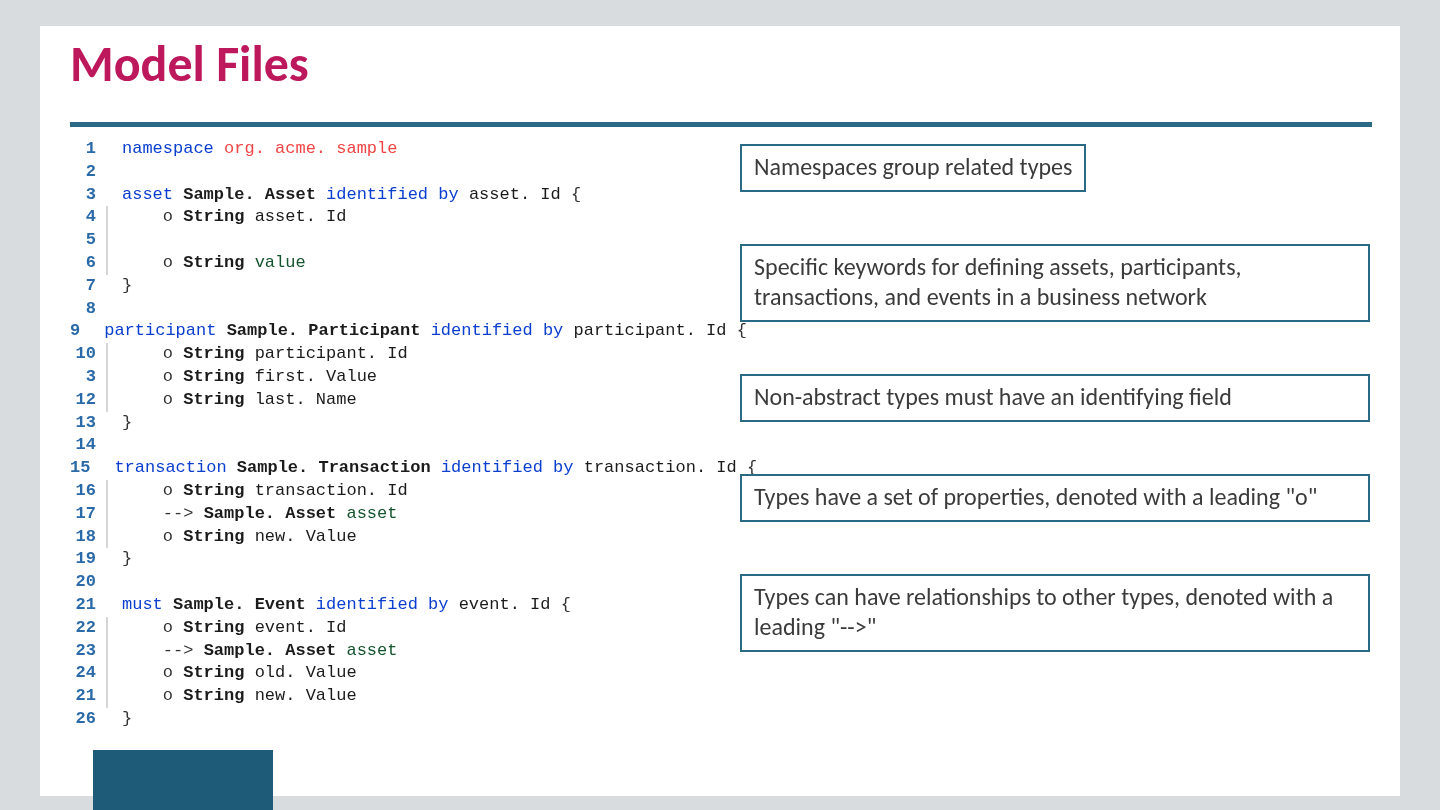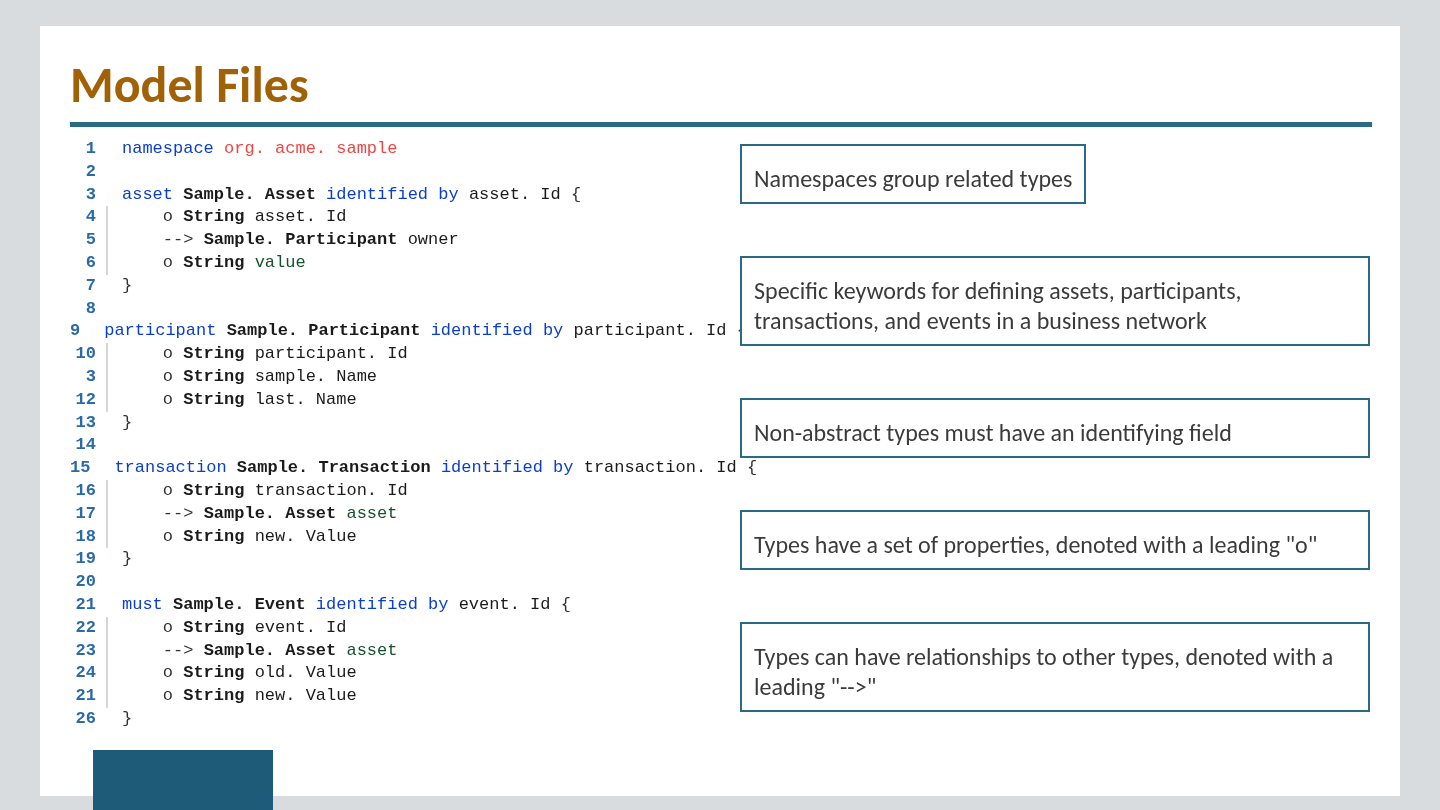--- a/index.html
+++ b/index.html
@@ -14,24 +14,24 @@
     background: #ffffff;
     position: absolute;
     left: 40px;
     top: 26px;
     width: 1360px;
     height: 770px;
   }
   .title {
     position: absolute;
     left: 30px;
-    top: 28px;
+    top: 7px;
     font-size: 50px;
     font-weight: 700;
-    color: #a16207;
+    color: #be185d;
   }
   .rule {
     position: absolute;
     left: 30px;
     top: 96px;
     width: 1302px;
     height: 5px;
     background: #2a6a86;
   }
   .code-area {
@@ -71,21 +71,21 @@
     position: absolute;
     left: 700px;
     top: 118px;
     width: 630px;
   }
   .callout {
     border: 2px solid #2a6a86;
     background: #ffffff;
     font-size: 24px;
     color: #3b3b3b;
-    padding: 18px 12px 8px 12px;
+    padding: 6px 12px 8px 12px;
     margin-bottom: 52px;
     line-height: 1.25;
   }
   .callout.narrow { display: inline-block; }
 
   .footer-block {
     position: absolute;
     left: 53px;
     top: 724px;
     width: 180px;
@@ -99,27 +99,27 @@
 <div class="slide">
 
   <div class="title">Model Files</div>
   <div class="rule"></div>
 
   <div class="code-area" id="code-area">
       <div class="code-row"><div class="gutter">1</div><div class="bar hidden"></div><div class="code-text"><span class="kw">namespace </span><span class="ns">org. acme. sample</span></div></div>
       <div class="code-row"><div class="gutter">2</div><div class="bar hidden"></div><div class="code-text">&nbsp;</div></div>
       <div class="code-row"><div class="gutter">3</div><div class="bar hidden"></div><div class="code-text"><span class="kw">asset </span><span class="typ">Sample. Asset </span><span class="kw">identified by </span><span class="ident">asset. Id </span><span class="pct">{</span></div></div>
       <div class="code-row"><div class="gutter">4</div><div class="bar"></div><div class="code-text"><span class="pct">    o </span><span class="typ">String </span><span class="ident">asset. Id</span></div></div>
-      <div class="code-row"><div class="gutter">5</div><div class="bar"></div><div class="code-text"><span class="pct">    --&gt; </span><span class="typ">Sample. Participant </span><span class="ident">owner</span></div></div>
+      <div class="code-row"><div class="gutter">5</div><div class="bar"></div></div>
       <div class="code-row"><div class="gutter">6</div><div class="bar"></div><div class="code-text"><span class="pct">    o </span><span class="typ">String </span><span class="fld">value</span></div></div>
       <div class="code-row"><div class="gutter">7</div><div class="bar hidden"></div><div class="code-text"><span class="pct">}</span></div></div>
       <div class="code-row"><div class="gutter">8</div><div class="bar hidden"></div><div class="code-text">&nbsp;</div></div>
       <div class="code-row"><div class="gutter">9</div><div class="bar hidden"></div><div class="code-text"><span class="kw">participant </span><span class="typ">Sample. Participant </span><span class="kw">identified by </span><span class="ident">participant. Id </span><span class="pct">{</span></div></div>
       <div class="code-row"><div class="gutter">10</div><div class="bar"></div><div class="code-text"><span class="pct">    o </span><span class="typ">String </span><span class="ident">participant. Id</span></div></div>
-      <div class="code-row"><div class="gutter">3</div><div class="bar"></div><div class="code-text"><span class="pct">    o </span><span class="typ">String </span><span class="ident">sample. Name</span></div></div>
+      <div class="code-row"><div class="gutter">3</div><div class="bar"></div><div class="code-text"><span class="pct">    o </span><span class="typ">String </span><span class="ident">first. Value</span></div></div>
       <div class="code-row"><div class="gutter">12</div><div class="bar"></div><div class="code-text"><span class="pct">    o </span><span class="typ">String </span><span class="ident">last. Name</span></div></div>
       <div class="code-row"><div class="gutter">13</div><div class="bar hidden"></div><div class="code-text"><span class="pct">}</span></div></div>
       <div class="code-row"><div class="gutter">14</div><div class="bar hidden"></div><div class="code-text">&nbsp;</div></div>
       <div class="code-row"><div class="gutter">15</div><div class="bar hidden"></div><div class="code-text"><span class="kw">transaction </span><span class="typ">Sample. Transaction </span><span class="kw">identified by </span><span class="ident">transaction. Id </span><span class="pct">{</span></div></div>
       <div class="code-row"><div class="gutter">16</div><div class="bar"></div><div class="code-text"><span class="pct">    o </span><span class="typ">String </span><span class="ident">transaction. Id</span></div></div>
       <div class="code-row"><div class="gutter">17</div><div class="bar"></div><div class="code-text"><span class="pct">    --&gt; </span><span class="typ">Sample. Asset </span><span class="fld">asset</span></div></div>
       <div class="code-row"><div class="gutter">18</div><div class="bar"></div><div class="code-text"><span class="pct">    o </span><span class="typ">String </span><span class="ident">new. Value</span></div></div>
       <div class="code-row"><div class="gutter">19</div><div class="bar hidden"></div><div class="code-text"><span class="pct">}</span></div></div>
       <div class="code-row"><div class="gutter">20</div><div class="bar hidden"></div><div class="code-text">&nbsp;</div></div>
       <div class="code-row"><div class="gutter">21</div><div class="bar hidden"></div><div class="code-text"><span class="kw">must </span><span class="typ">Sample. Event </span><span class="kw">identified by </span><span class="ident">event. Id </span><span class="pct">{</span></div></div>

